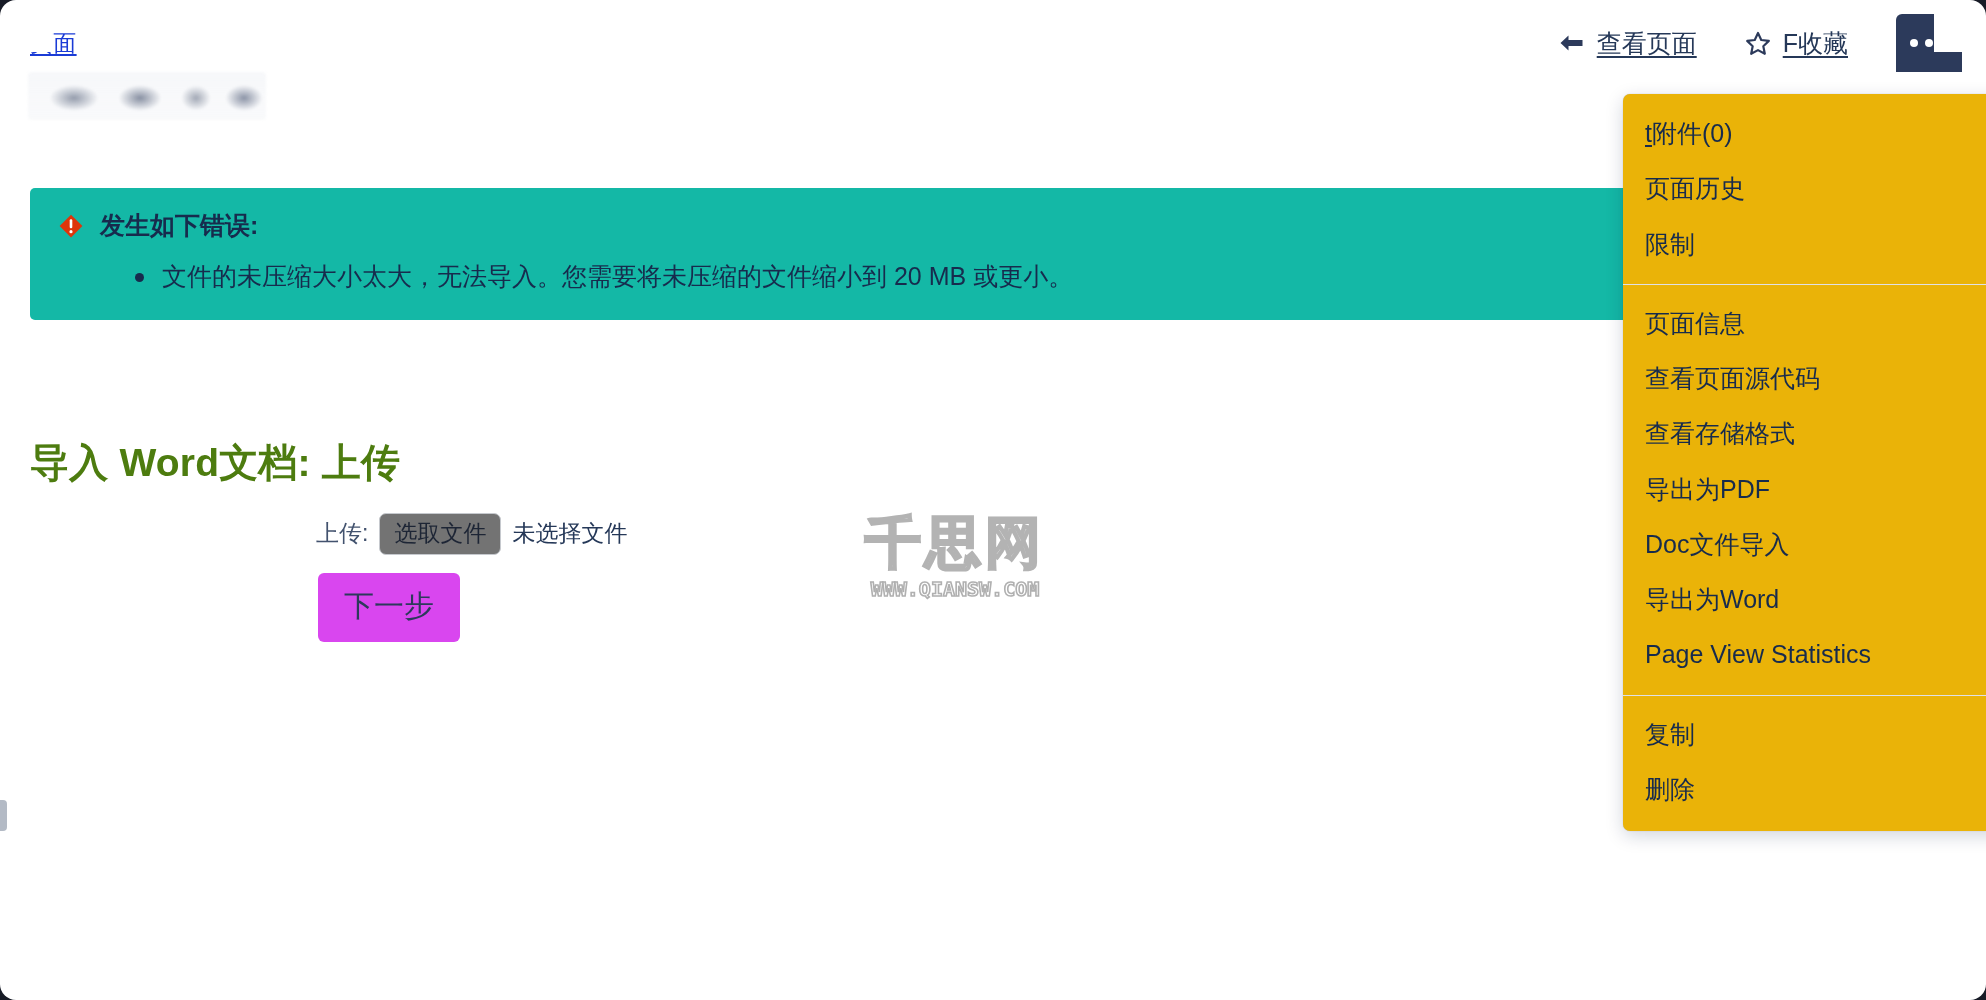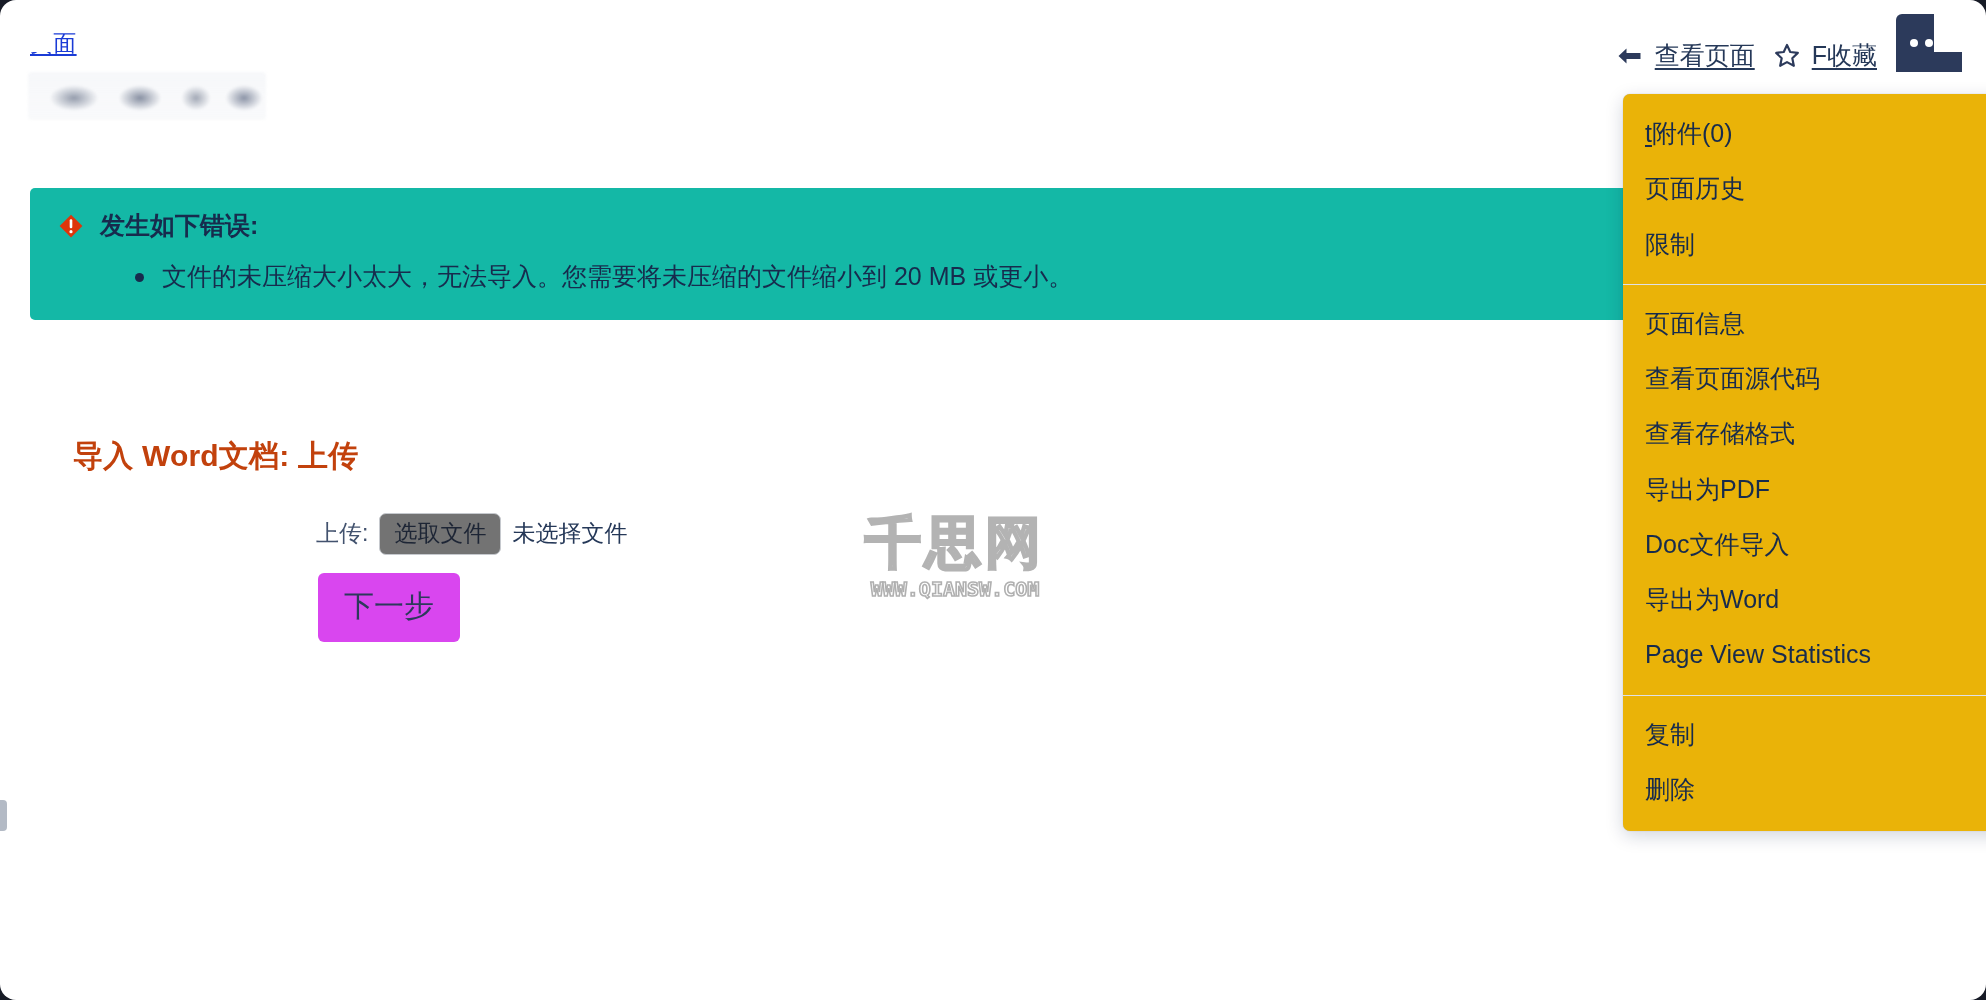--- a/index.html
+++ b/index.html
@@ -64,22 +64,22 @@
       radial-gradient(ellipse 20px 17px at 168px 26px, rgba(125,134,152,.70) 0%, rgba(125,134,152,0) 74%),
       radial-gradient(ellipse 26px 18px at 216px 26px, rgba(112,122,145,.80) 0%, rgba(112,122,145,0) 72%),
       linear-gradient(180deg, rgba(240,242,246,.55), rgba(232,235,241,.25));
     filter: blur(1px);
   }
 
   .toolbar {
     position: absolute;
     right: 24px; top: 14px;
     display: flex;
-    align-items: flex-end;
-    gap: 19px;
+    align-items: center;
+    gap: 48px;
     height: 58px;
   }
   .tool-action {
     display: flex;
     align-items: center;
     gap: 12px;
     color: #253858;
     font-size: 25px;
     cursor: pointer;
     white-space: nowrap;
@@ -150,25 +150,24 @@
     left: -27px; top: 13px;
     width: 9px; height: 9px;
     border-radius: 50%;
     background: #172b4d;
   }
 
   
   .form-heading {
     position: absolute;
     left: 30px; top: 436px;
-    font-size: 30px;
+    font-size: 39px;
     font-weight: 700;
-    color: #c2410c;
+    color: #4d7c0f;
     letter-spacing: .2px;
-    margin-left: 43px;
   }
 
   .upload-row {
     position: absolute;
     left: 316px; top: 513px;
     display: flex;
     align-items: center;
     gap: 11px;
     font-size: 23px;
     color: #253858;

